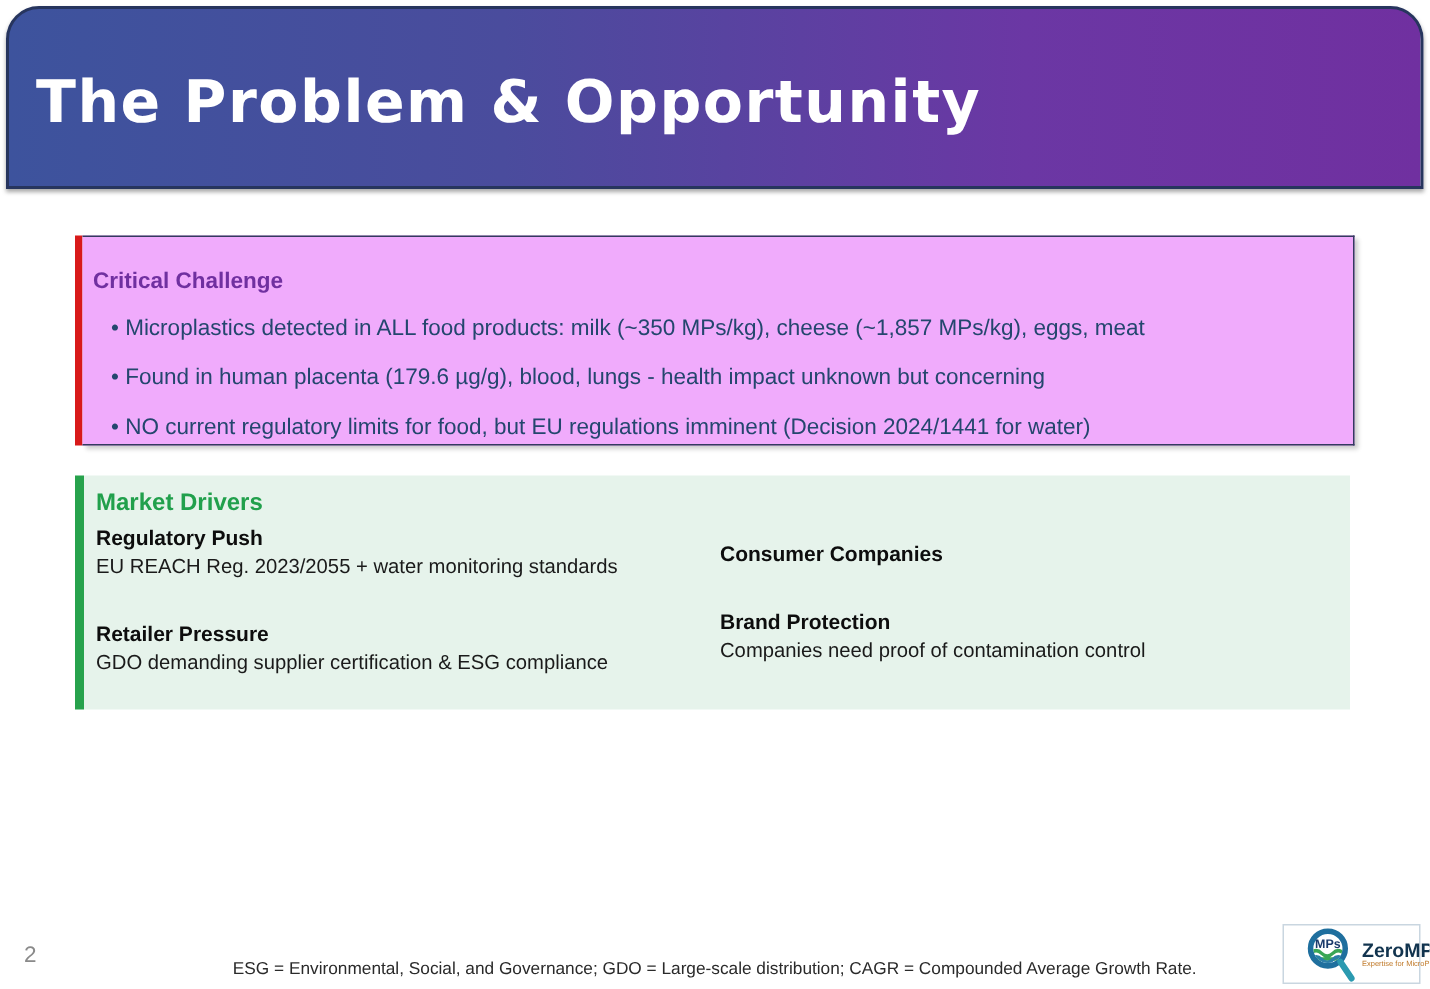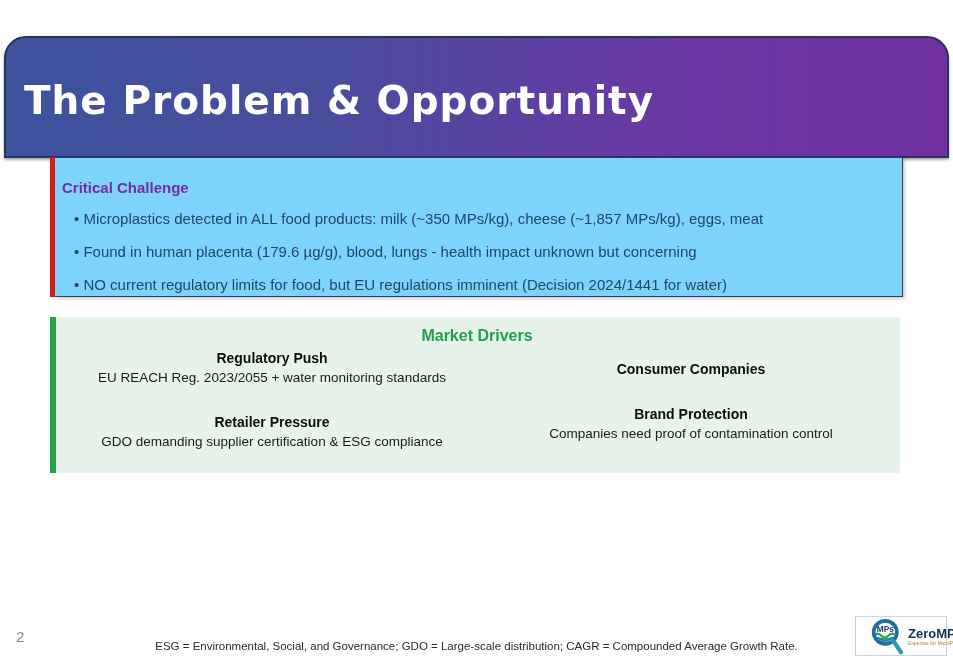--- a/index.html
+++ b/index.html
@@ -8,51 +8,50 @@
     font-family:"Liberation Sans",sans-serif;overflow:hidden;
   }
 
   
   .header{
     position:absolute;left:4px;top:4px;width:941px;height:118px;
     background:linear-gradient(90deg,#3d539d 0%,#4a4c9d 35%,#6b37a4 72%,#7030a0 100%);
     border:2px solid #27355e;
     border-radius:22px 22px 0 0;
     box-shadow:0 2px 3px rgba(0,0,0,.35);
-    margin-top:32px;
   }
   .header h1{
     margin:0;padding:40px 0 0 18px;
     font-family:"DejaVu Sans",sans-serif;
     font-size:39px;font-weight:bold;color:#ffffff;letter-spacing:1px;
   }
 
   
   .crit-wrap{position:absolute;left:50px;top:157px;width:853px;height:140px;display:flex;}
   .crit-bar{width:5px;background:#d81a1a;flex:0 0 5px;}
   .crit-box{
-    flex:1;background:#7dd3fc;border:1.5px solid #333a5e;border-left:none;
+    flex:1;background:#f0abfc;border:1.5px solid #333a5e;border-left:none;
     box-shadow:2px 2px 3px rgba(0,0,0,.2);
     padding:21px 10px 0 7px;box-sizing:border-box;
   }
   .crit-heading{font-size:15px;font-weight:bold;color:#7030a0;margin:0 0 6px 0;}
   .crit-bullet{
     font-size:15px;color:#24466e;line-height:21px;margin:12px;
   }
   .crit-bullet::before{content:"\2022\00a0";color:#24466e;}
 
   
   .mkt-wrap{position:absolute;left:50px;top:317px;width:850px;height:156px;display:flex;}
   .mkt-bar{width:6px;background:#27a24c;flex:0 0 6px;}
   .mkt-box{
     flex:1;background:#e6f3eb;
-    padding:10px 10px 0 8px;box-sizing:border-box;text-align:center;
+    padding:10px 10px 0 8px;box-sizing:border-box;
   }
   .mkt-heading{font-size:16px;font-weight:bold;color:#21a04c;margin:0 0 4px 0;}
-  .mkt-cols{display:flex;gap:12px;}
+  .mkt-cols{display:flex;}
   .mkt-col-left{width:416px;flex:0 0 416px;}
   .mkt-col-right{flex:1;padding-top:11px;}
   .mkt-item{margin-bottom:26px;}
   .mkt-item-title{font-size:14px;font-weight:bold;color:#0d0d0d;line-height:19px;}
   .mkt-item-desc{font-size:13.5px;color:#1a1a1a;line-height:19px;}
 
   
   .page-number{position:absolute;left:16px;top:628px;font-size:15px;color:#8a8a8a;}
   .footnote{
     position:absolute;left:0;top:640px;width:953px;text-align:center;

